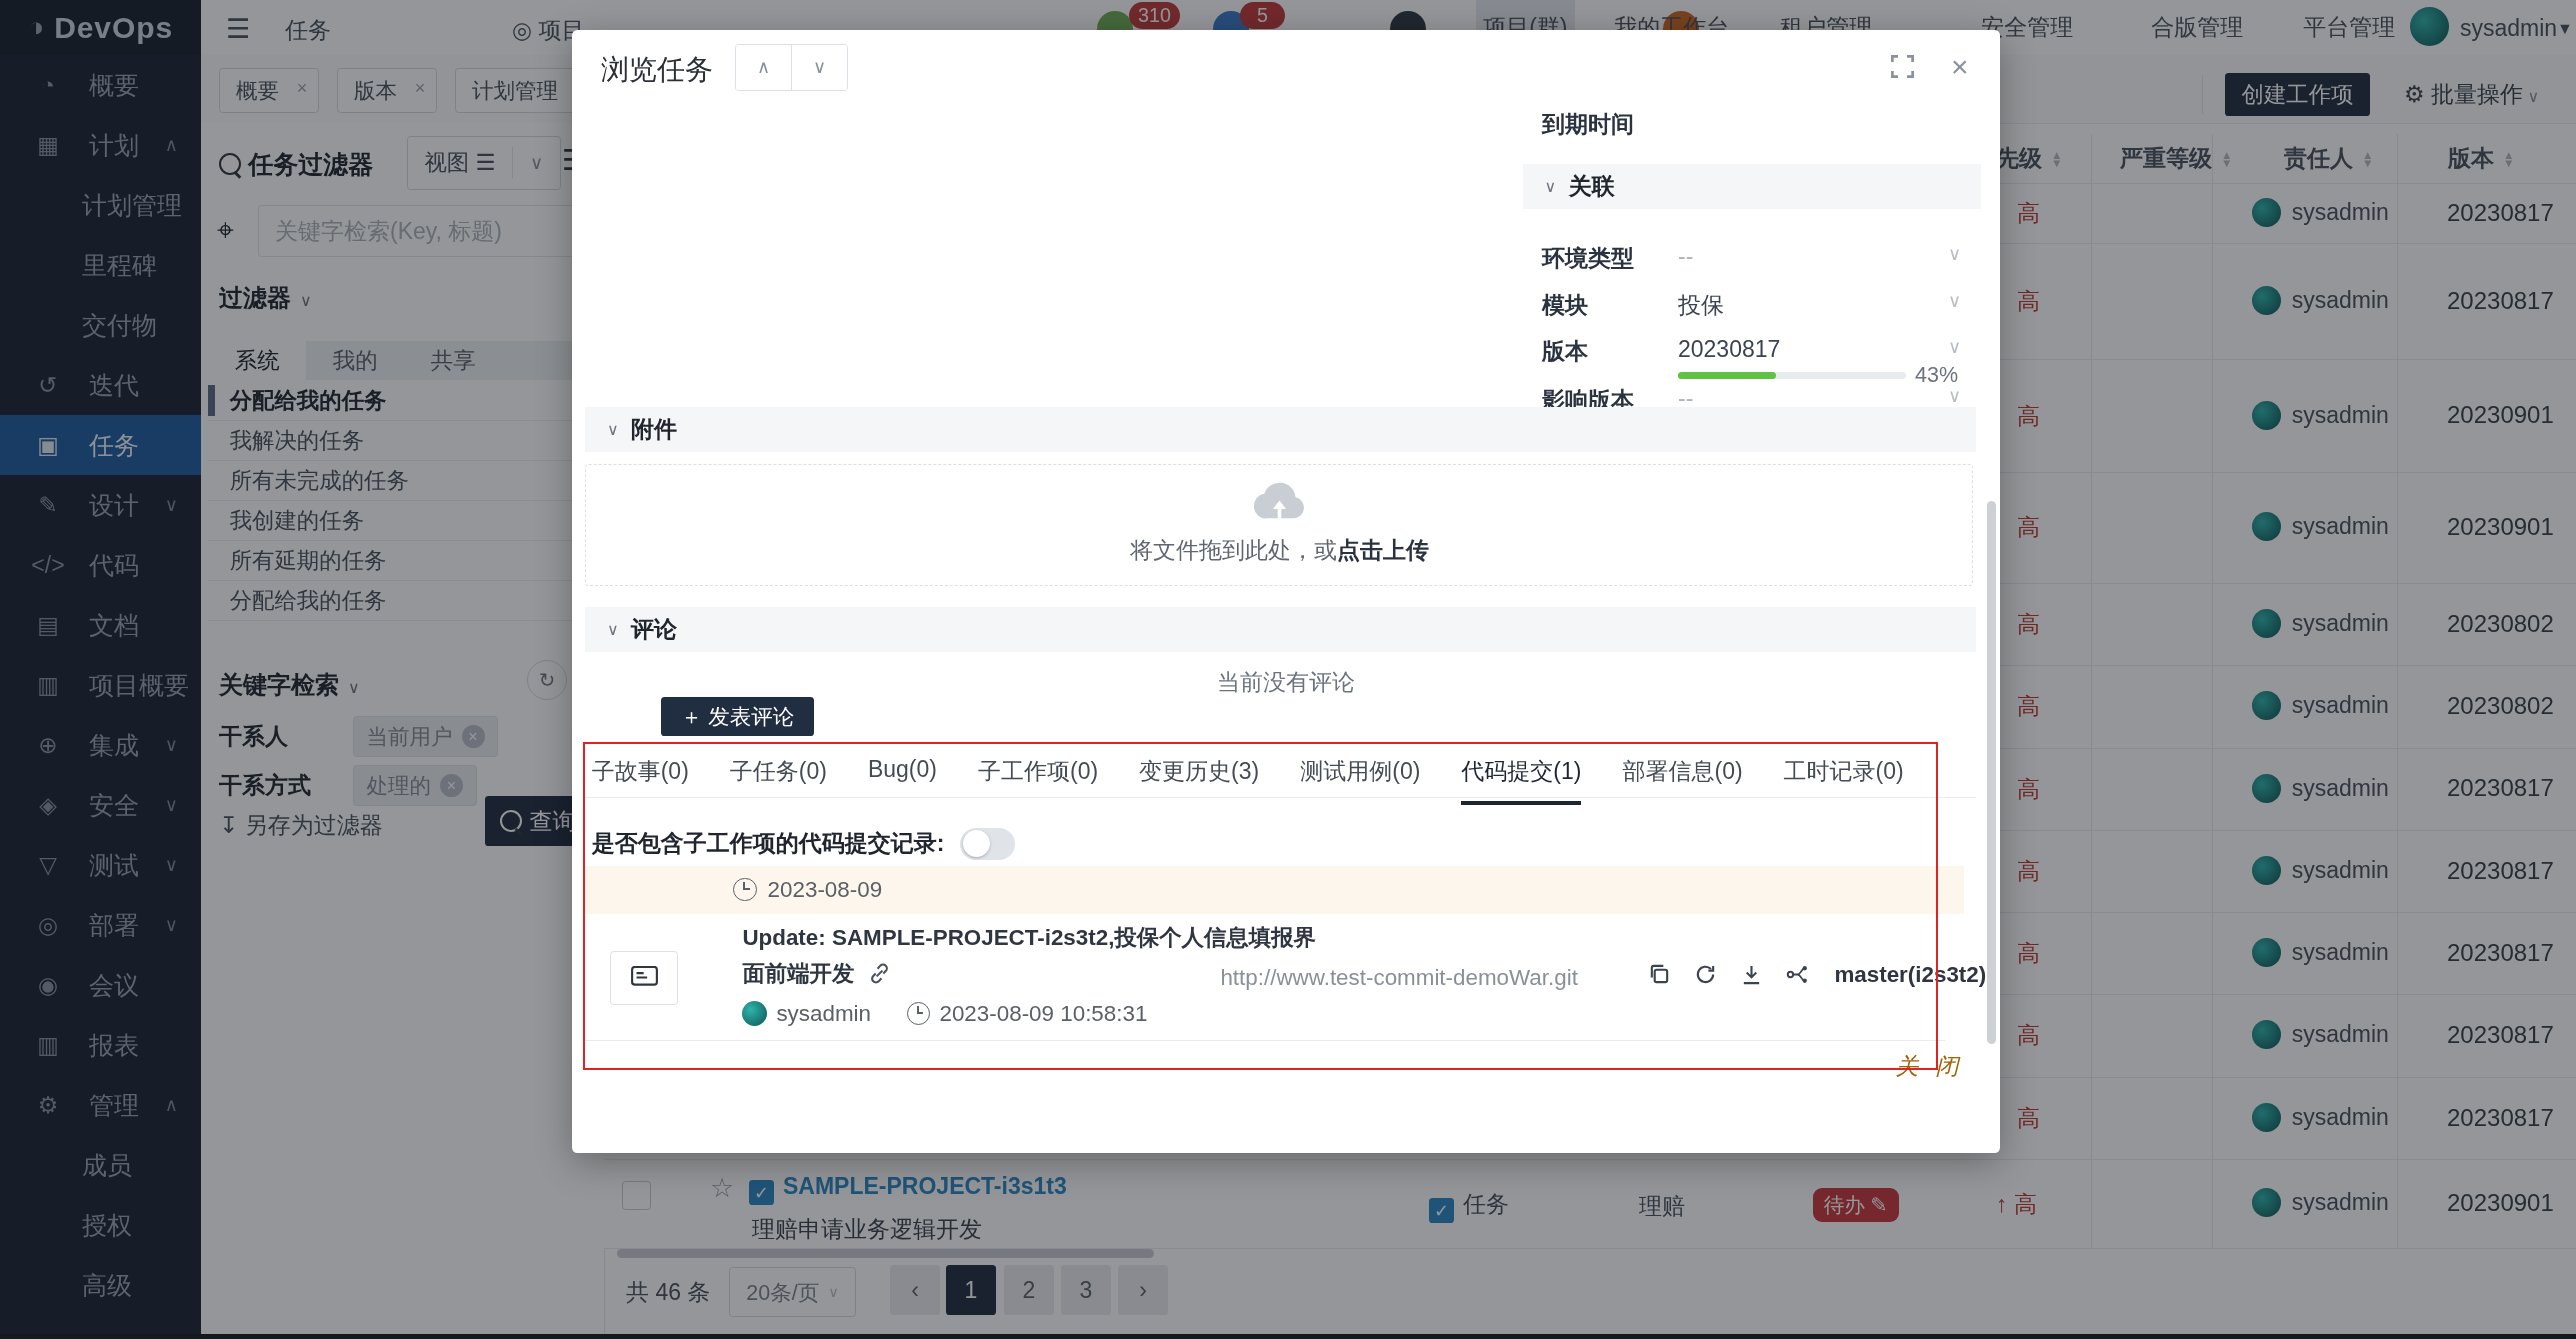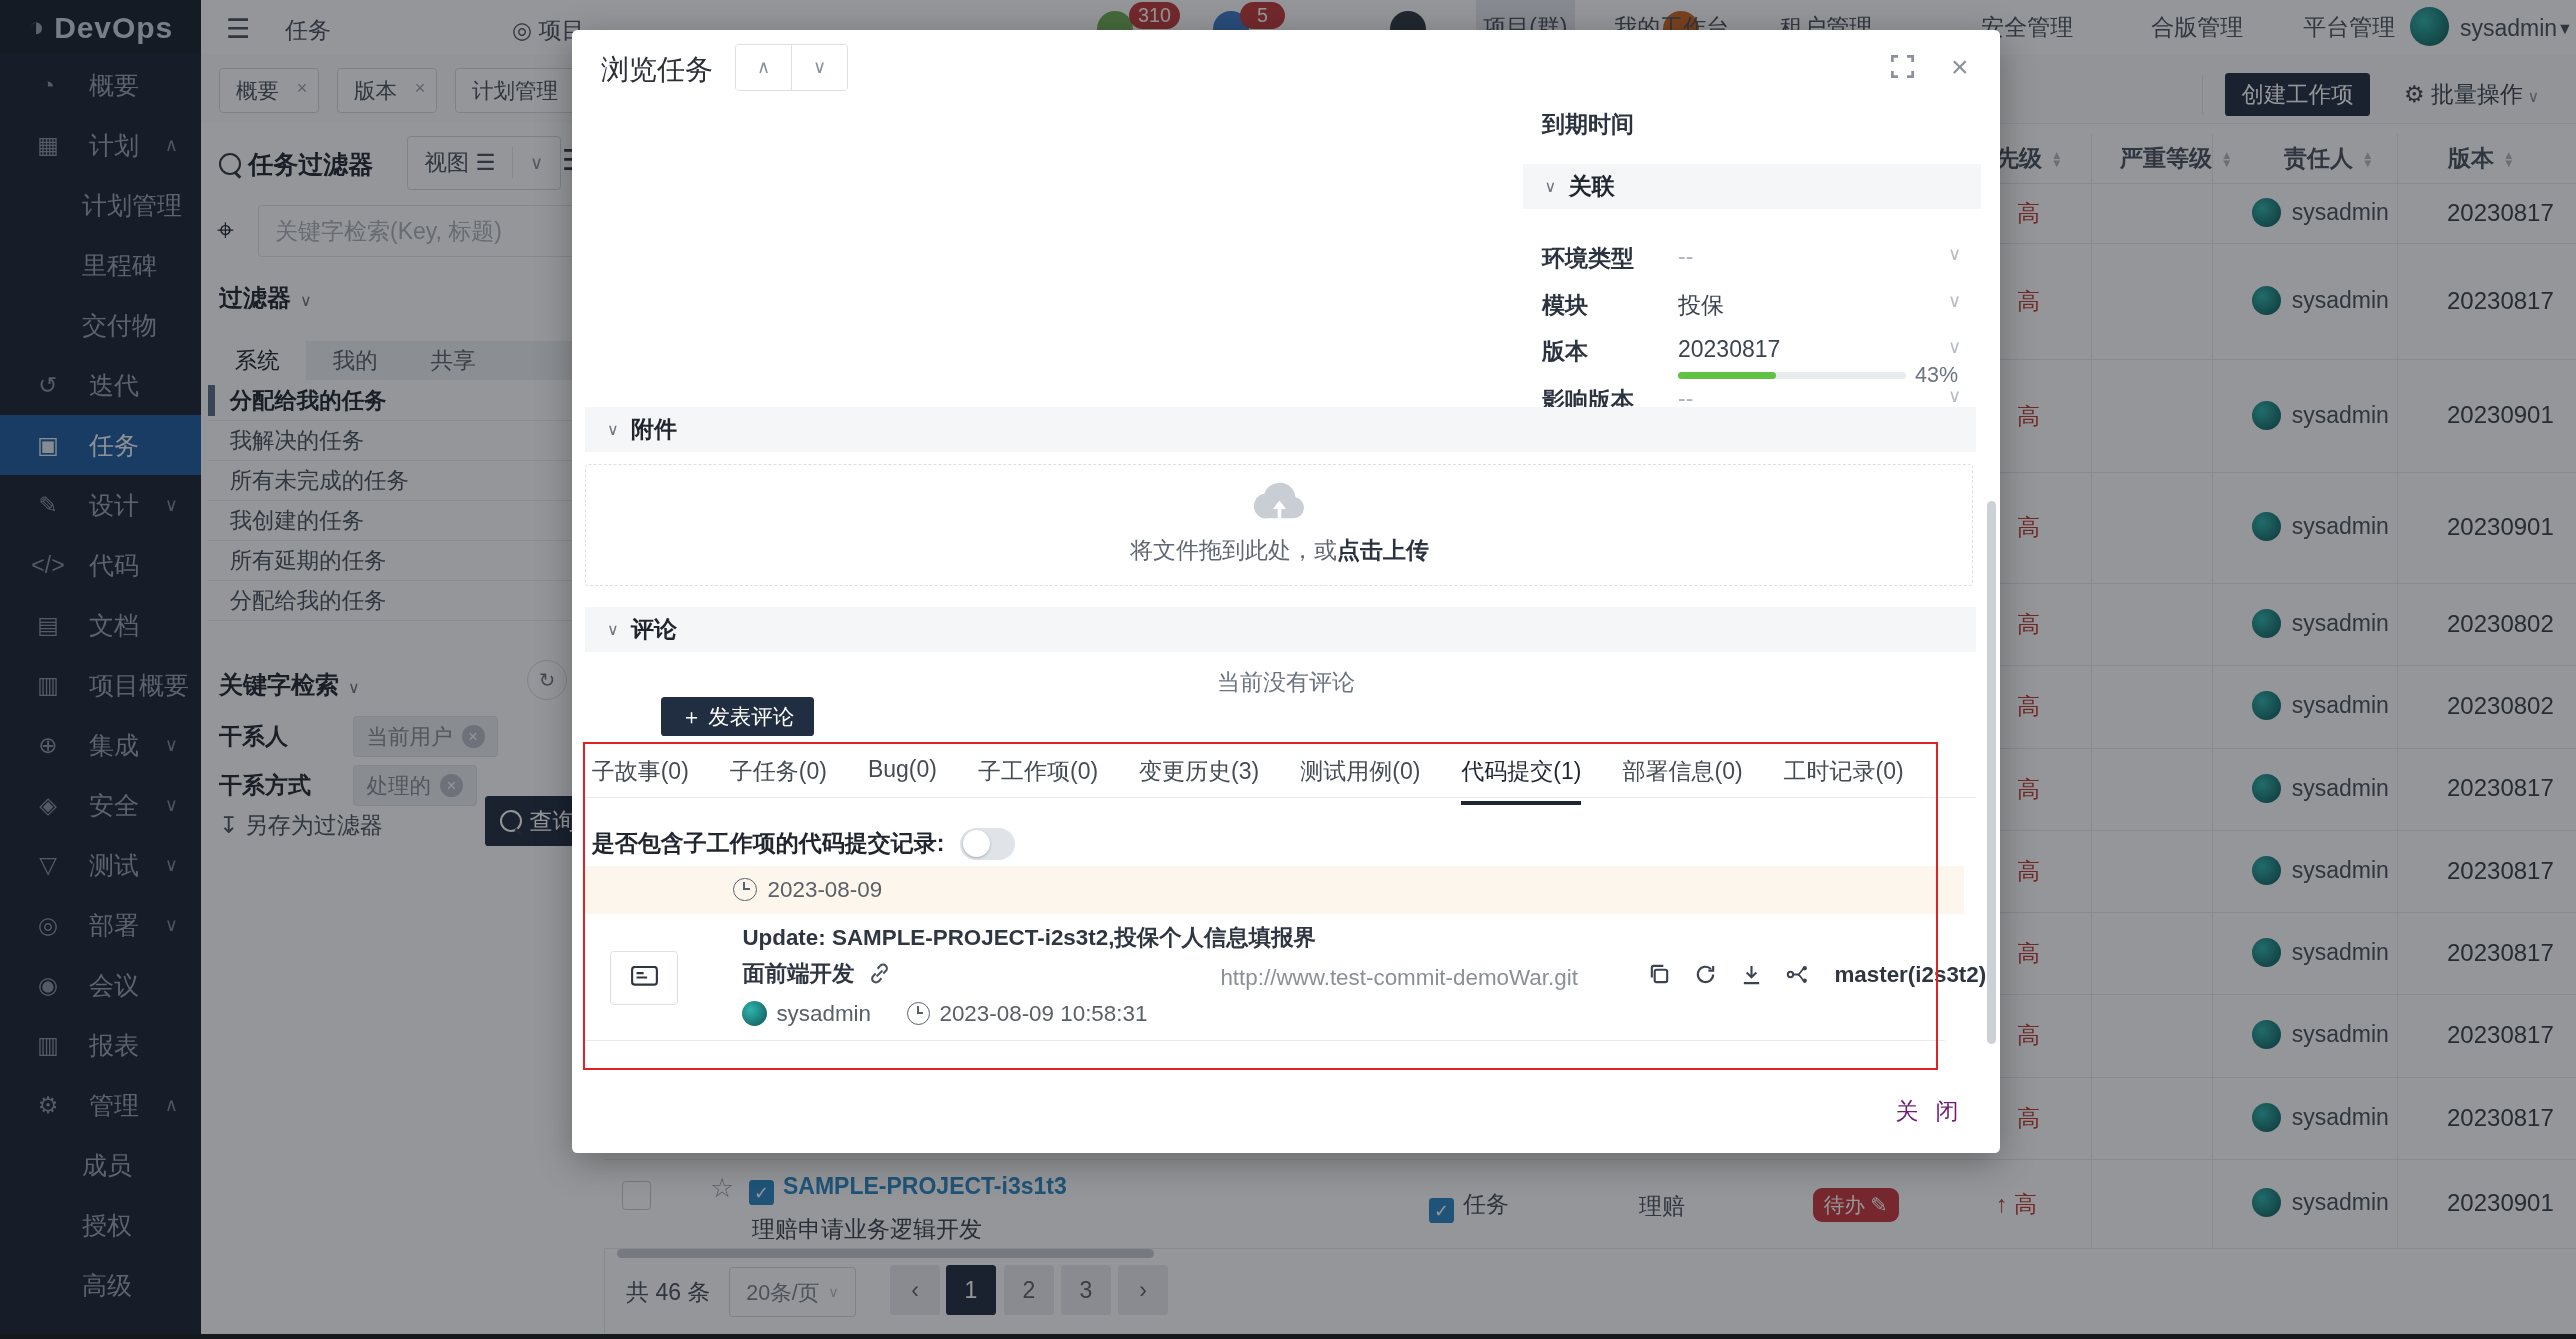--- a/index.html
+++ b/index.html
@@ -133,21 +133,21 @@
   #commit-card{position:absolute;left:13.4px;top:885px;width:1379px;height:122px;background:#fff;}
   #commit-icon-btn{position:absolute;left:25px;top:36px;width:66px;height:52px;border:0.9px solid #dcdfe3;border-radius:3.6px;
       display:flex;align-items:center;justify-content:center;}
   .c-title{position:absolute;left:157px;font-size:22.4px;font-weight:bold;color:#2f3642;}
   .c-url{position:absolute;left:635px;top:50px;font-size:22.4px;color:#8a8f98;}
   .c-actions{position:absolute;left:1063px;top:47px;display:flex;align-items:center;gap:23px;color:#3c4350;}
   .c-branch{font-size:22.4px;font-weight:bold;color:#2f3642;}
   .c-meta{position:absolute;left:157px;top:86px;display:flex;align-items:center;font-size:22.4px;color:#5a6068;}
   .c-meta .ava{width:25px;height:25px;margin-right:9px;}
   #m-divider{position:absolute;left:13.4px;top:1010px;width:1360px;height:0.9px;background:#e8eaec;}
-  #m-close-label{position:absolute;right:36px;top:1066px;font-size:23px;color:#701a75;letter-spacing:5.4px;}
+  #m-close-label{position:absolute;right:36px;top:1021px;font-size:23px;color:#a16207;letter-spacing:5.4px;font-style:italic;}
   #m-scroll{position:absolute;left:1415px;top:471px;width:9px;height:543px;border-radius:4.5px;background:#cdd0d5;}
   .pbar{position:absolute;left:1106px;width:228px;height:7.2px;border-radius:3.6px;background:#e9ecef;}
   .pbar .fill{height:7.2px;border-radius:3.6px;background:#5fc243;}
   .ppct{position:absolute;left:1343px;font-size:21.5px;color:#6b7280;}
   #annotation-rect{position:absolute;left:583px;top:742px;width:1351px;height:324px;border:2.7px solid #e02222;z-index:40;pointer-events:none;}
   #bottom-strip{position:absolute;left:0;bottom:0;width:2576px;height:6.3px;background:#15181d;z-index:50;}
   .hsb{position:absolute;left:617px;top:1249px;width:537px;height:9px;border-radius:4.5px;background:#c9cdd2;}
   svg{display:block;}
 </style>
 </head>

